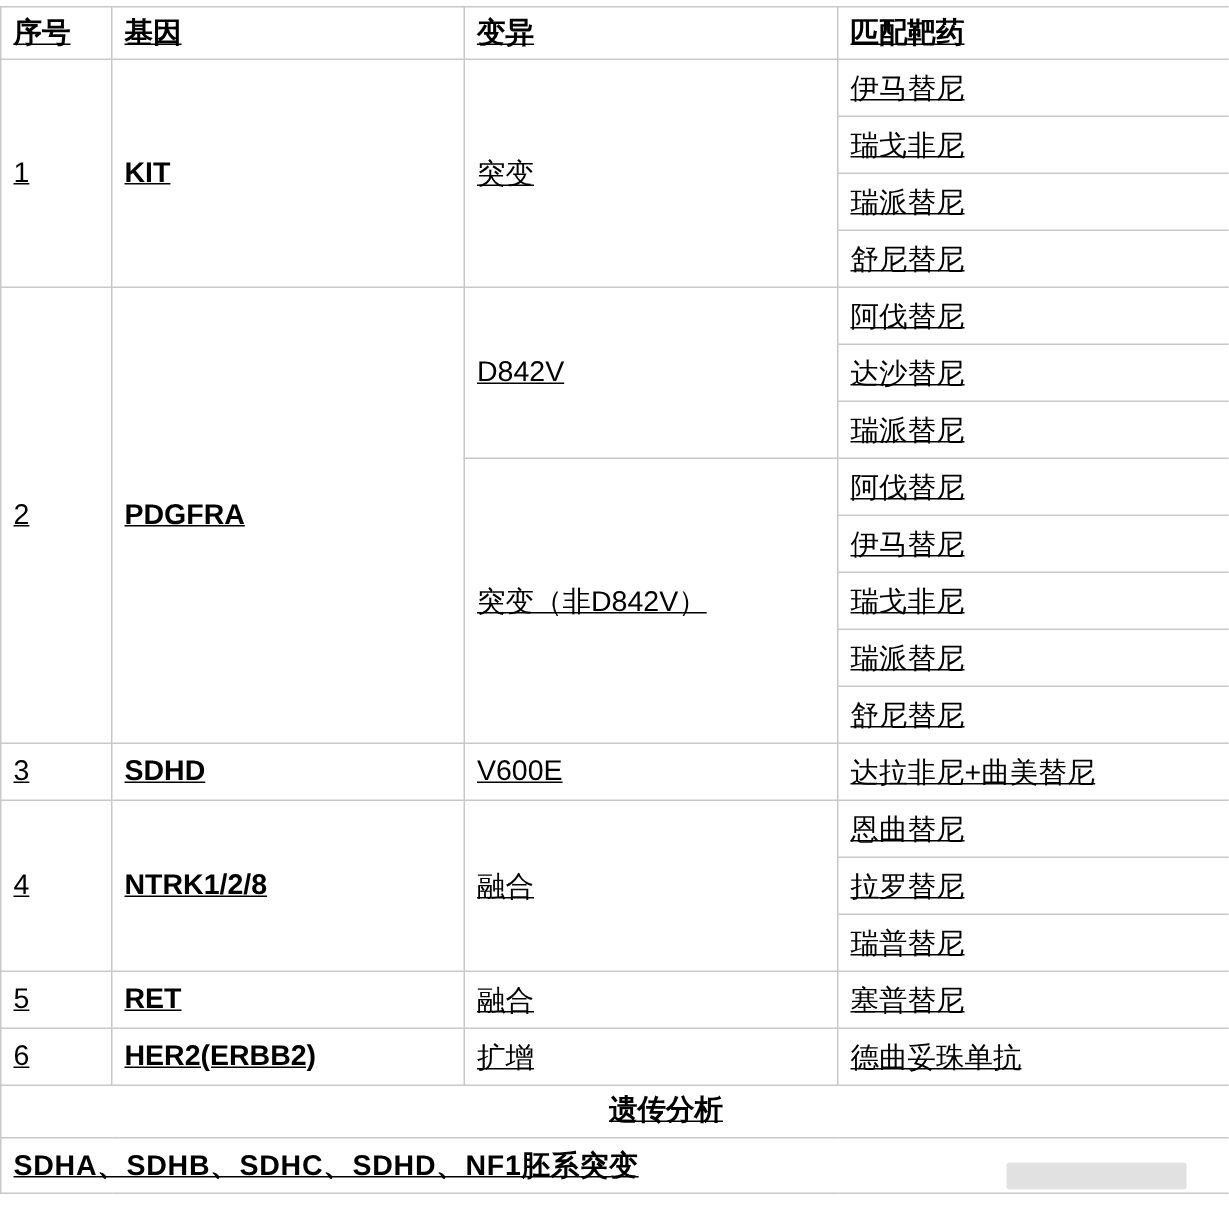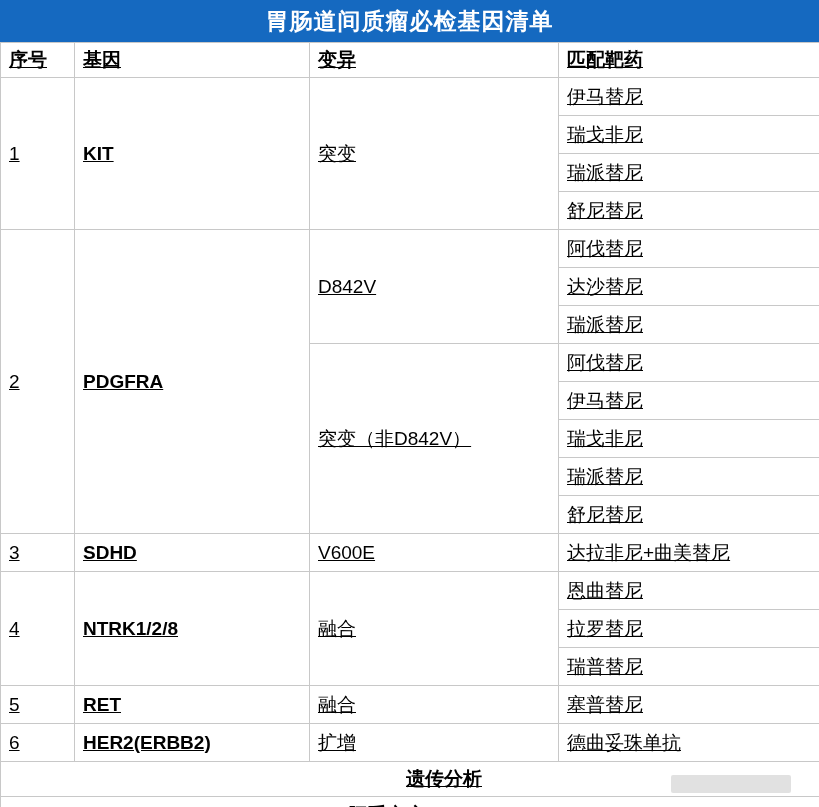--- a/index.html
+++ b/index.html
@@ -95,21 +95,20 @@
     background: rgba(200,200,200,0.55);
     border-radius: 2px;
   }
   .wrap { position: relative; }
 </style>
 </head>
 <body>
 
 <div class="sheet wrap">
 
-  <div class="title-bar">胃肠道间质瘤必检基因清单</div>
   <div class="gap"></div>
 
   <table class="grid">
     <thead>
       <tr>
         <th class="col-no">序号</th>
         <th class="col-gene">基因</th>
         <th class="col-var">变异</th>
         <th class="col-drug">匹配靶药</th>
       </tr>

